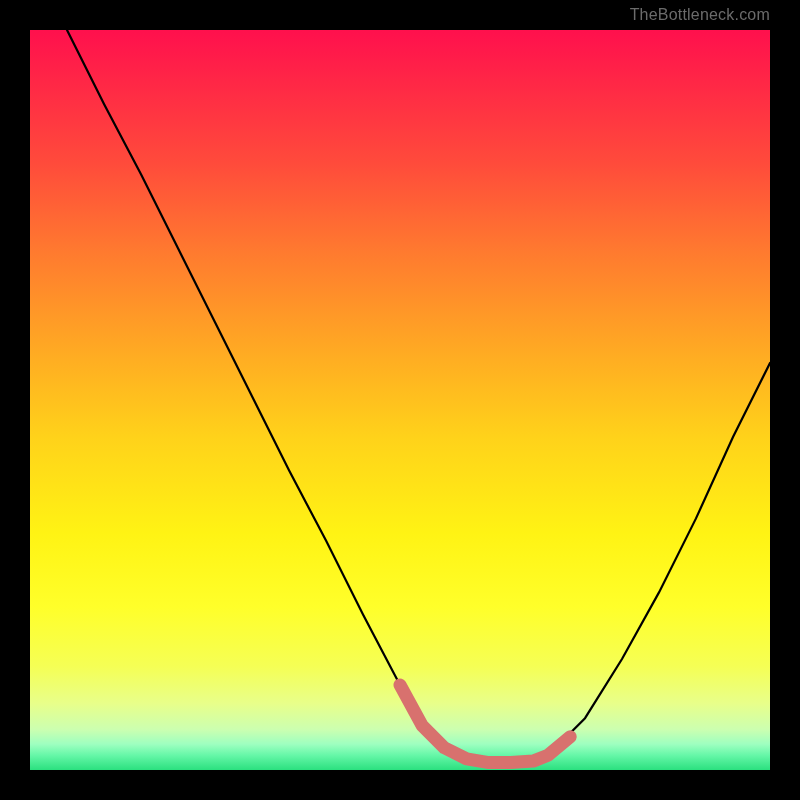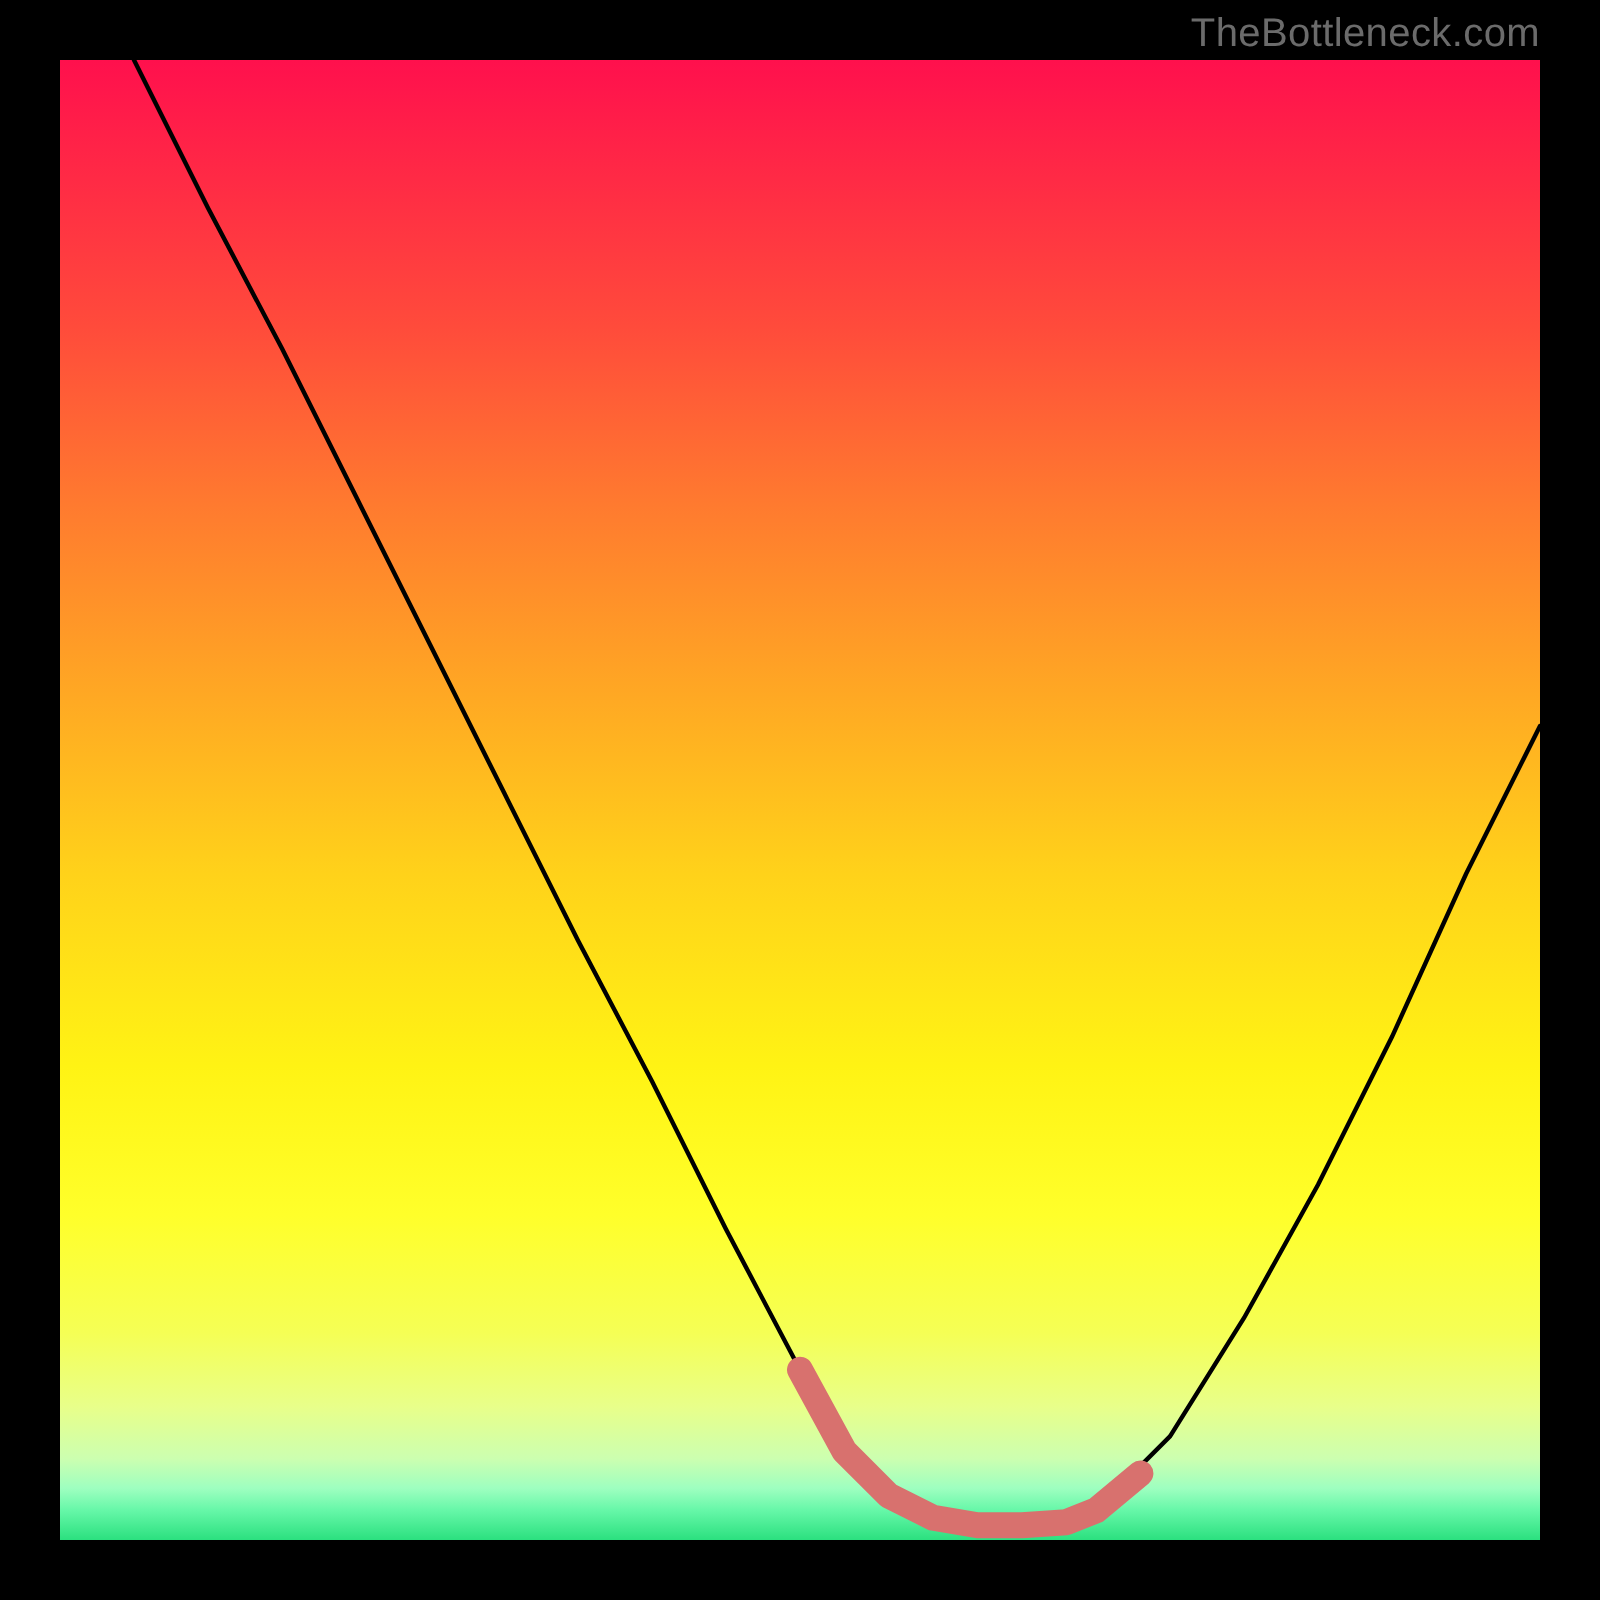--- a/index.html
+++ b/index.html
@@ -28,21 +28,21 @@
   
   .rainbow {
     position: absolute;
     inset: 0;
   }
   .watermark {
     position: absolute;
     top: 6px;
     right: 30px;
     color: #6b6b6b;
-    font-size: 20px;
+    font-size: 16px;
     font-weight: 500;
     letter-spacing: 0.2px;
     user-select: none;
   }
   svg.curve {
     position: absolute;
     inset: 0;
     width: 100%;
     height: 100%;
   }

